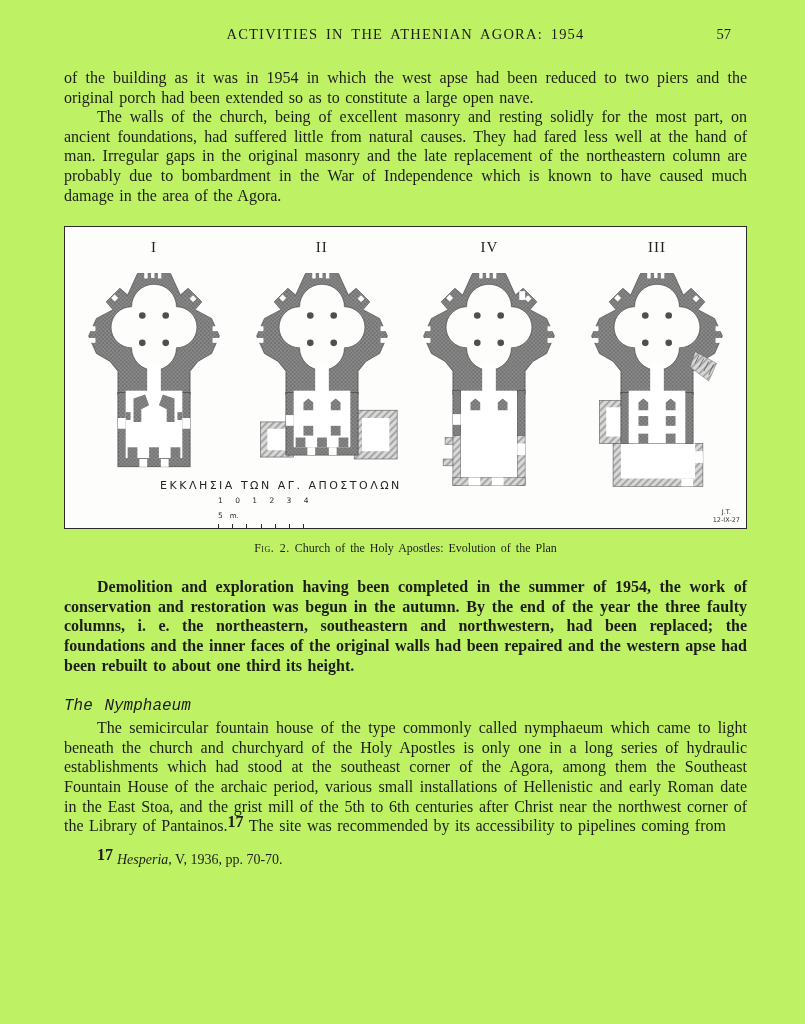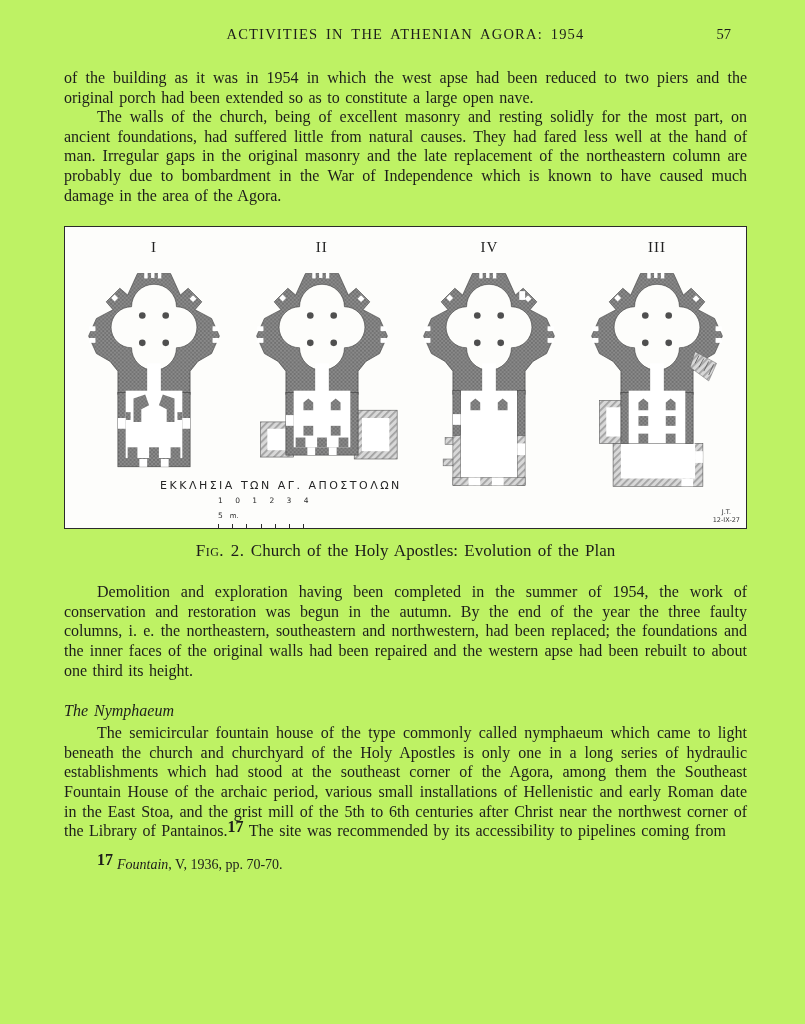--- a/index.html
+++ b/index.html
@@ -100,32 +100,33 @@
   }
   .drafter-mark{
     position:absolute;right:6px;bottom:4px;
     font-family:"DejaVu Sans",sans-serif;
     font-size:6.5px;line-height:7.5px;
     color:#333;text-align:center;
   }
   .fig-caption{
     margin-top:12px;
     text-align:center;
-    font-size:17px;
+    font-size:12px;
     word-spacing:2px;
   }
   .fig-caption .cap-label{font-variant:small-caps;letter-spacing:.5px;}
   
   .section-heading{
     margin:22px 0 3px 0;
     font-size:16px;
     font-style:italic;
     word-spacing:2px;
-  }
-  p.after-figure{margin-top:21px;}
+    font-family:Liberation Mono, monospace;
+  }
+  p.after-figure{margin-top:21px;font-weight:bold;}
   sup.fn-ref{
     font-size:16px;
     line-height:0;
     vertical-align:4px;
     font-weight:bold;
   }
   .footnote{
     margin:16px 0 0 33px;
     font-size:14px;
   }
@@ -352,15 +353,15 @@
     <span class="cap-label">Fig. 2.</span>
     <span>Church of the Holy Apostles: Evolution of the Plan</span>
   </div>
 
   <p class="body-par indent after-figure">Demolition and exploration having been completed in the summer of 1954, the work of conservation and restoration was begun in the autumn.  By the end of the year the three faulty columns, i. e. the northeastern, southeastern and northwestern, had been replaced; the foundations and the inner faces of the original walls had been repaired and the western apse had been rebuilt to about one third its height.</p>
 
   <div class="section-heading">The Nymphaeum</div>
 
   <p class="body-par indent"><span>The semicircular fountain house of the type commonly called nymphaeum which came to light beneath the church and churchyard of the Holy Apostles is only one in a long series of hydraulic establishments which had stood at the southeast corner of the Agora, among them the Southeast Fountain House of the archaic period, various small installations of Hellenistic and early Roman date in the East Stoa, and the grist mill of the 5th to 6th centuries after Christ near the northwest corner of the Library of Pantainos.</span><sup class="fn-ref">17</sup><span>  The site was recommended by its accessibility to pipelines coming from</span></p>
 
-  <p class="footnote"><sup class="fn-ref">17</sup><i>Fountain</i><span>, V, 1936, pp. 70-70.</span></p>
+  <p class="footnote"><sup class="fn-ref">17</sup><i>Hesperia</i><span>, V, 1936, pp. 70-70.</span></p>
 
 </div>
 
 </body></html>

